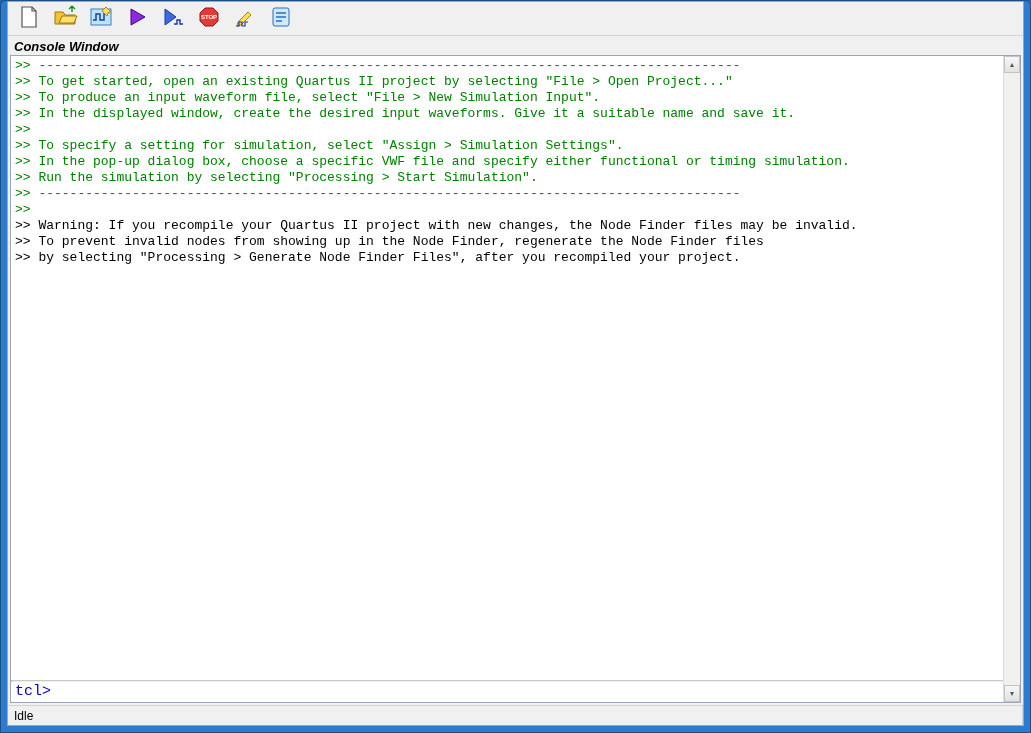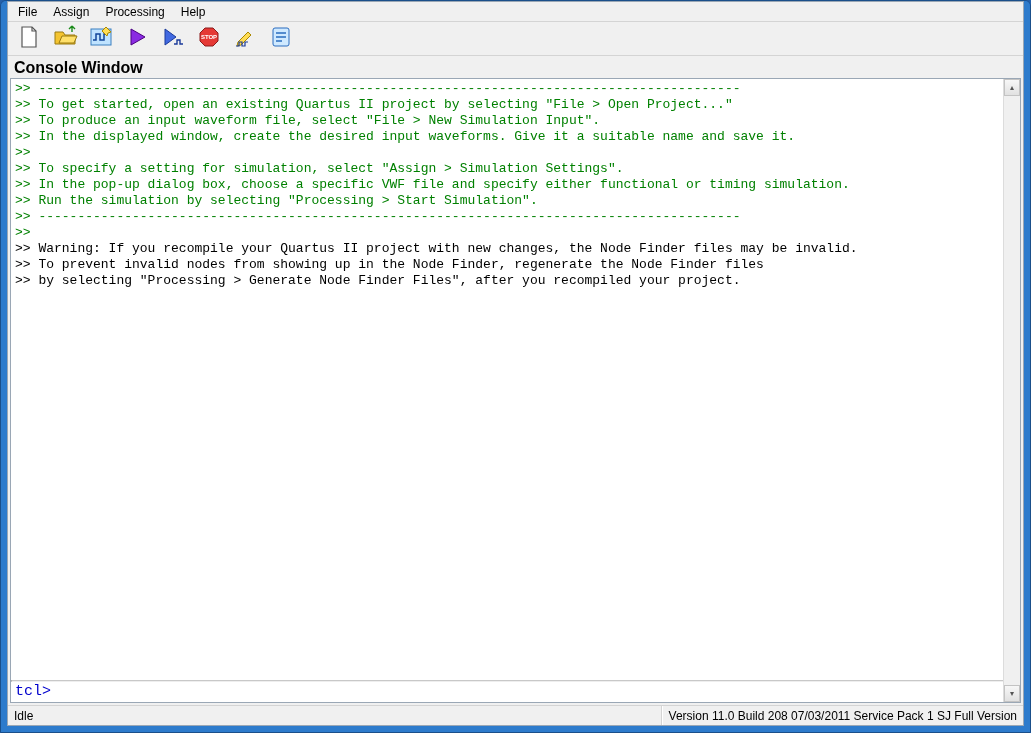--- a/index.html
+++ b/index.html
@@ -129,22 +129,23 @@
     .tool svg { width: 26px; height: 26px; }
     
     .console-panel {
       flex: 1;
       display: flex;
       flex-direction: column;
       min-height: 0;
       padding: 2px;
     }
     .console-title {
+      font-style: italic;
       font-weight: bold;
-      font-size: 16px;
+      font-size: 13px;
       padding: 1px 4px;
       background: #f0f0f0;
     }
     .console-box {
       flex: 1;
       border: 1px solid #9aa7b5;
       background: #fff;
       display: flex;
       flex-direction: column;
       min-height: 0;
@@ -230,26 +231,20 @@
   </style>
 </head>
 <body>
 
 <div class="window">
 
 
   <div class="client-wrap">
     <div class="client">
 
-      <div class="menubar">
-        <span class="menu-item">File</span>
-        <span class="menu-item">Assign</span>
-        <span class="menu-item">Processing</span>
-        <span class="menu-item">Help</span>
-      </div>
 
       <div class="toolbar">
         <div class="tool" title="New">
           <span>
             <svg viewBox="0 0 26 26">
                 <path d="M6 3 h10 l4 4 v16 h-14 z" fill="#fff" stroke="#555" stroke-width="1.2"></path>
                 <path d="M16 3 v4 h4" fill="none" stroke="#555" stroke-width="1.2"></path>
               </svg>
           </span>
         </div>
@@ -323,18 +318,17 @@
           </div>
           <div class="scrollbar">
             <div class="sb-btn">▴</div>
             <div class="sb-btn">▾</div>
           </div>
         </div>
       </div>
 
       <div class="statusbar">
         <div class="status-left">Idle</div>
-        <div class="status-right">Version 11.0 Build 208 07/03/2011 Service Pack 1 SJ Full Version</div>
       </div>
 
     </div>
   </div>
 </div>
 
 </body></html>

